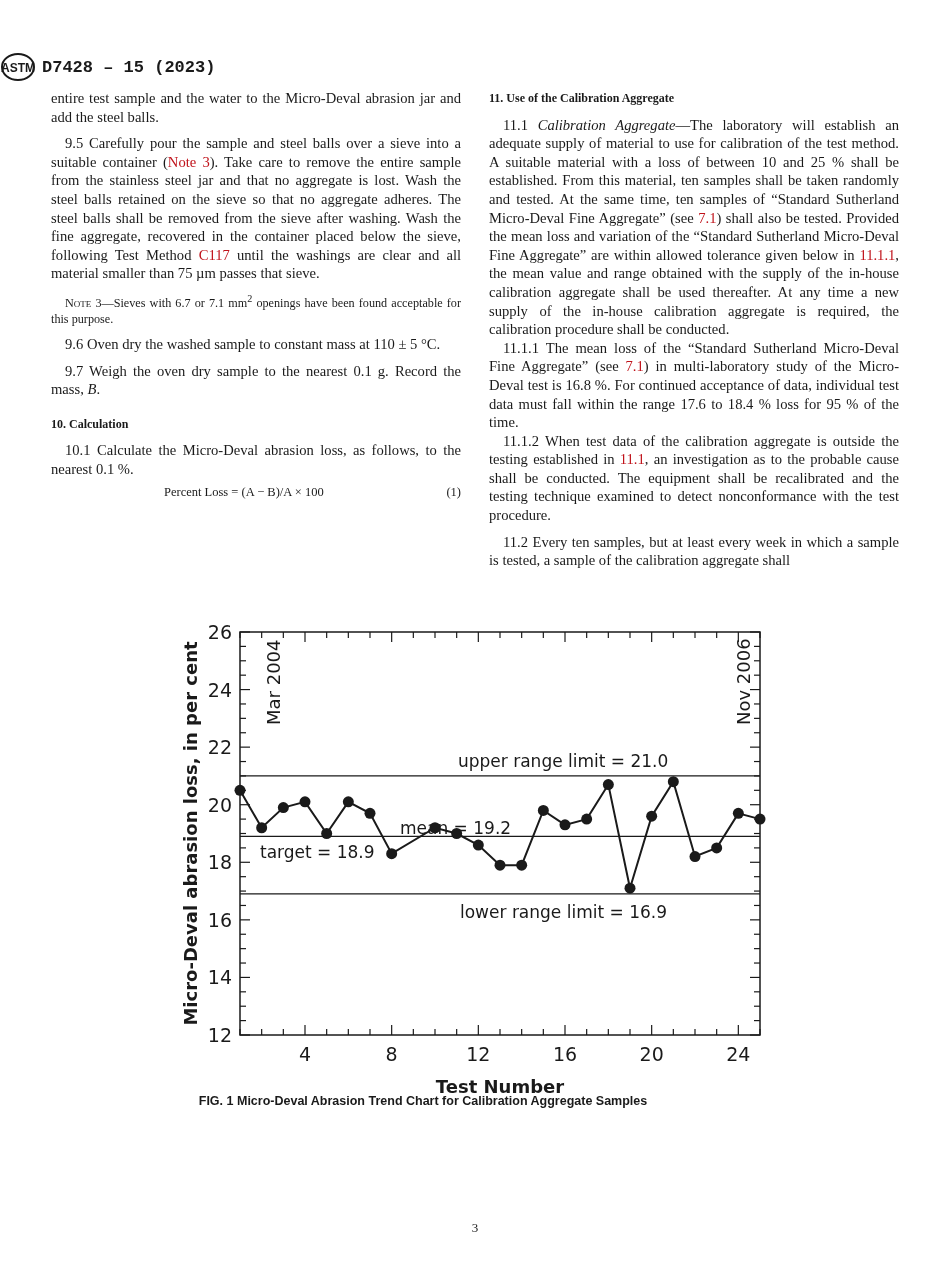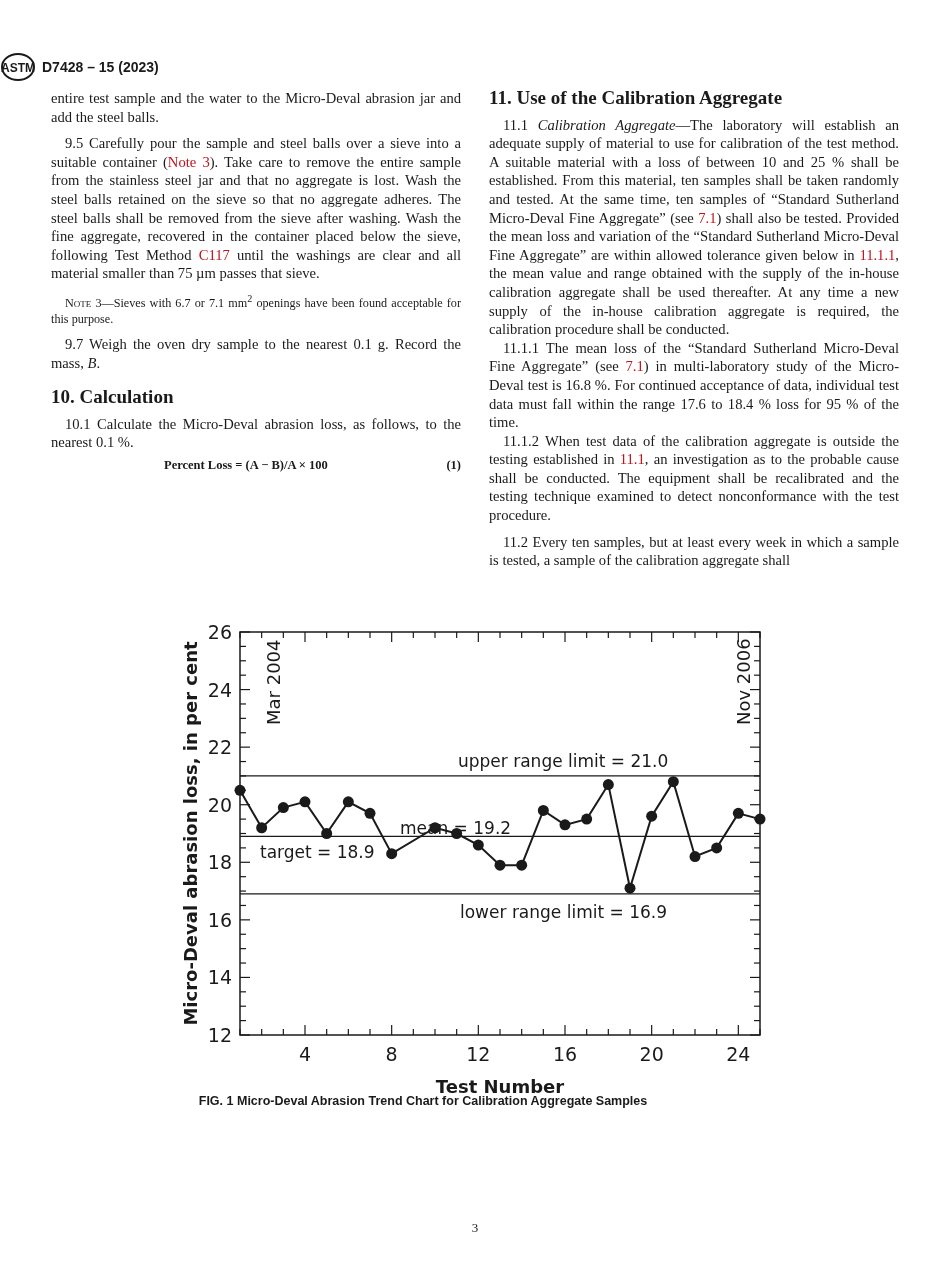--- a/index.html
+++ b/index.html
@@ -1,34 +1,34 @@
 <!DOCTYPE html>
 <html><head>
 <meta charset="utf-8">
 <style>
   html, body { margin: 0; padding: 0; background: #ffffff; }
   body { width: 950px; height: 1272px; position: relative; overflow: hidden; color: #1a1a1a; }
 
   .header { position: absolute; top: 52px; left: 0; width: 950px; text-align: left; }
   .header-inner { display: inline-flex; align-items: center; gap: 6px; }
   .logo { width: 36px; height: 30px; }
-  .doc-id { font-family: Liberation Sans, sans-serif; font-weight: bold; font-size: 14px; }
+  .doc-id { font-family: Liberation Mono, monospace; font-weight: bold; font-size: 17px; }
 
   .col { position: absolute; top: 89px; width: 410px; font-family: "Liberation Serif", serif; font-size: 14.6px; line-height: 18.6px; text-align: justify; }
   .col.left { left: 51px; }
   .col.right { left: 489px; }
   .col p { margin: 0 0 8px 0; }
   .col p.cont { text-indent: 0; }
   .col p.ind { text-indent: 14px; }
   .col p.tight { margin-bottom: 0; }
   .note { font-size: 12.2px; line-height: 15.5px; margin: 0 0 8px 0; text-indent: 14px; }
   .note .smallcaps { font-variant: small-caps; }
-  .sec-head { font-weight: bold; font-size: 19px; margin: 0 0 6px 0; }
+  .sec-head { font-weight: bold; font-size: 12px; margin: 0 0 6px 0; }
   .link { color: #c0121a; }
-  .eq { display: flex; justify-content: space-between; font-size: 12.5px; margin-top: 4px; padding-left: 113px; font-weight: bold; }
+  .eq { display: flex; justify-content: space-between; font-size: 12.5px; margin-top: 4px; padding-left: 113px; }
   .eq .num { padding-right: 0; }
 
   .chart { position: absolute; left: 170px; top: 615px; width: 620px; height: 480px; }
   .caption { position: absolute; top: 1094px; left: 0; width: 846px; text-align: center; font-family: "Liberation Sans", sans-serif; font-weight: bold; font-size: 12.5px; }
   .page-num { position: absolute; top: 1220px; left: 0; width: 950px; text-align: center; font-family: "Liberation Serif", serif; font-size: 13px; }
 </style>
 </head>
 <body>
 
 <div class="header">
@@ -38,20 +38,21 @@
       <text x="18" y="20" text-anchor="middle" font-family="Liberation Sans, sans-serif" font-weight="bold" font-size="12" fill="#1a1a1a">ASTM</text>
     </svg>
     <span class="doc-id">D7428 – 15 (2023)</span>
   </div>
 </div>
 
 <div class="col left">
   <p class="cont">entire test sample and the water to the Micro-Deval abrasion jar and add the steel balls.</p>
   <p class="ind"><span>9.5  Carefully pour the sample and steel balls over a sieve into a suitable container (</span><span class="link">Note 3</span><span>). Take care to remove the entire sample from the stainless steel jar and that no aggregate is lost. Wash the steel balls retained on the sieve so that no aggregate adheres. The steel balls shall be removed from the sieve after washing. Wash the fine aggregate, recovered in the container placed below the sieve, following Test Method </span><span class="link">C117</span><span> until the washings are clear and all material smaller than 75 µm passes that sieve.</span></p>
   <p class="note"><span class="smallcaps">Note 3</span><span>—Sieves with 6.7 or 7.1 mm</span><sup>2</sup><span> openings have been found acceptable for this purpose.</span></p>
+  <p class="ind">9.6  Oven dry the washed sample to constant mass at 110 ± 5 °C.</p>
   <p class="ind"><span>9.7  Weigh the oven dry sample to the nearest 0.1 g. Record the mass, </span><i>B</i><span>.</span></p>
   <p class="sec-head" style="margin-top:16px;">10.  Calculation</p>
   <p class="ind tight">10.1  Calculate the Micro-Deval abrasion loss, as follows, to the nearest 0.1 %.</p>
   <div class="eq">
     <span>Percent Loss = (A − B)/A × 100</span>
     <span class="num">(1)</span>
   </div>
 </div>
 
 <div class="col right">

